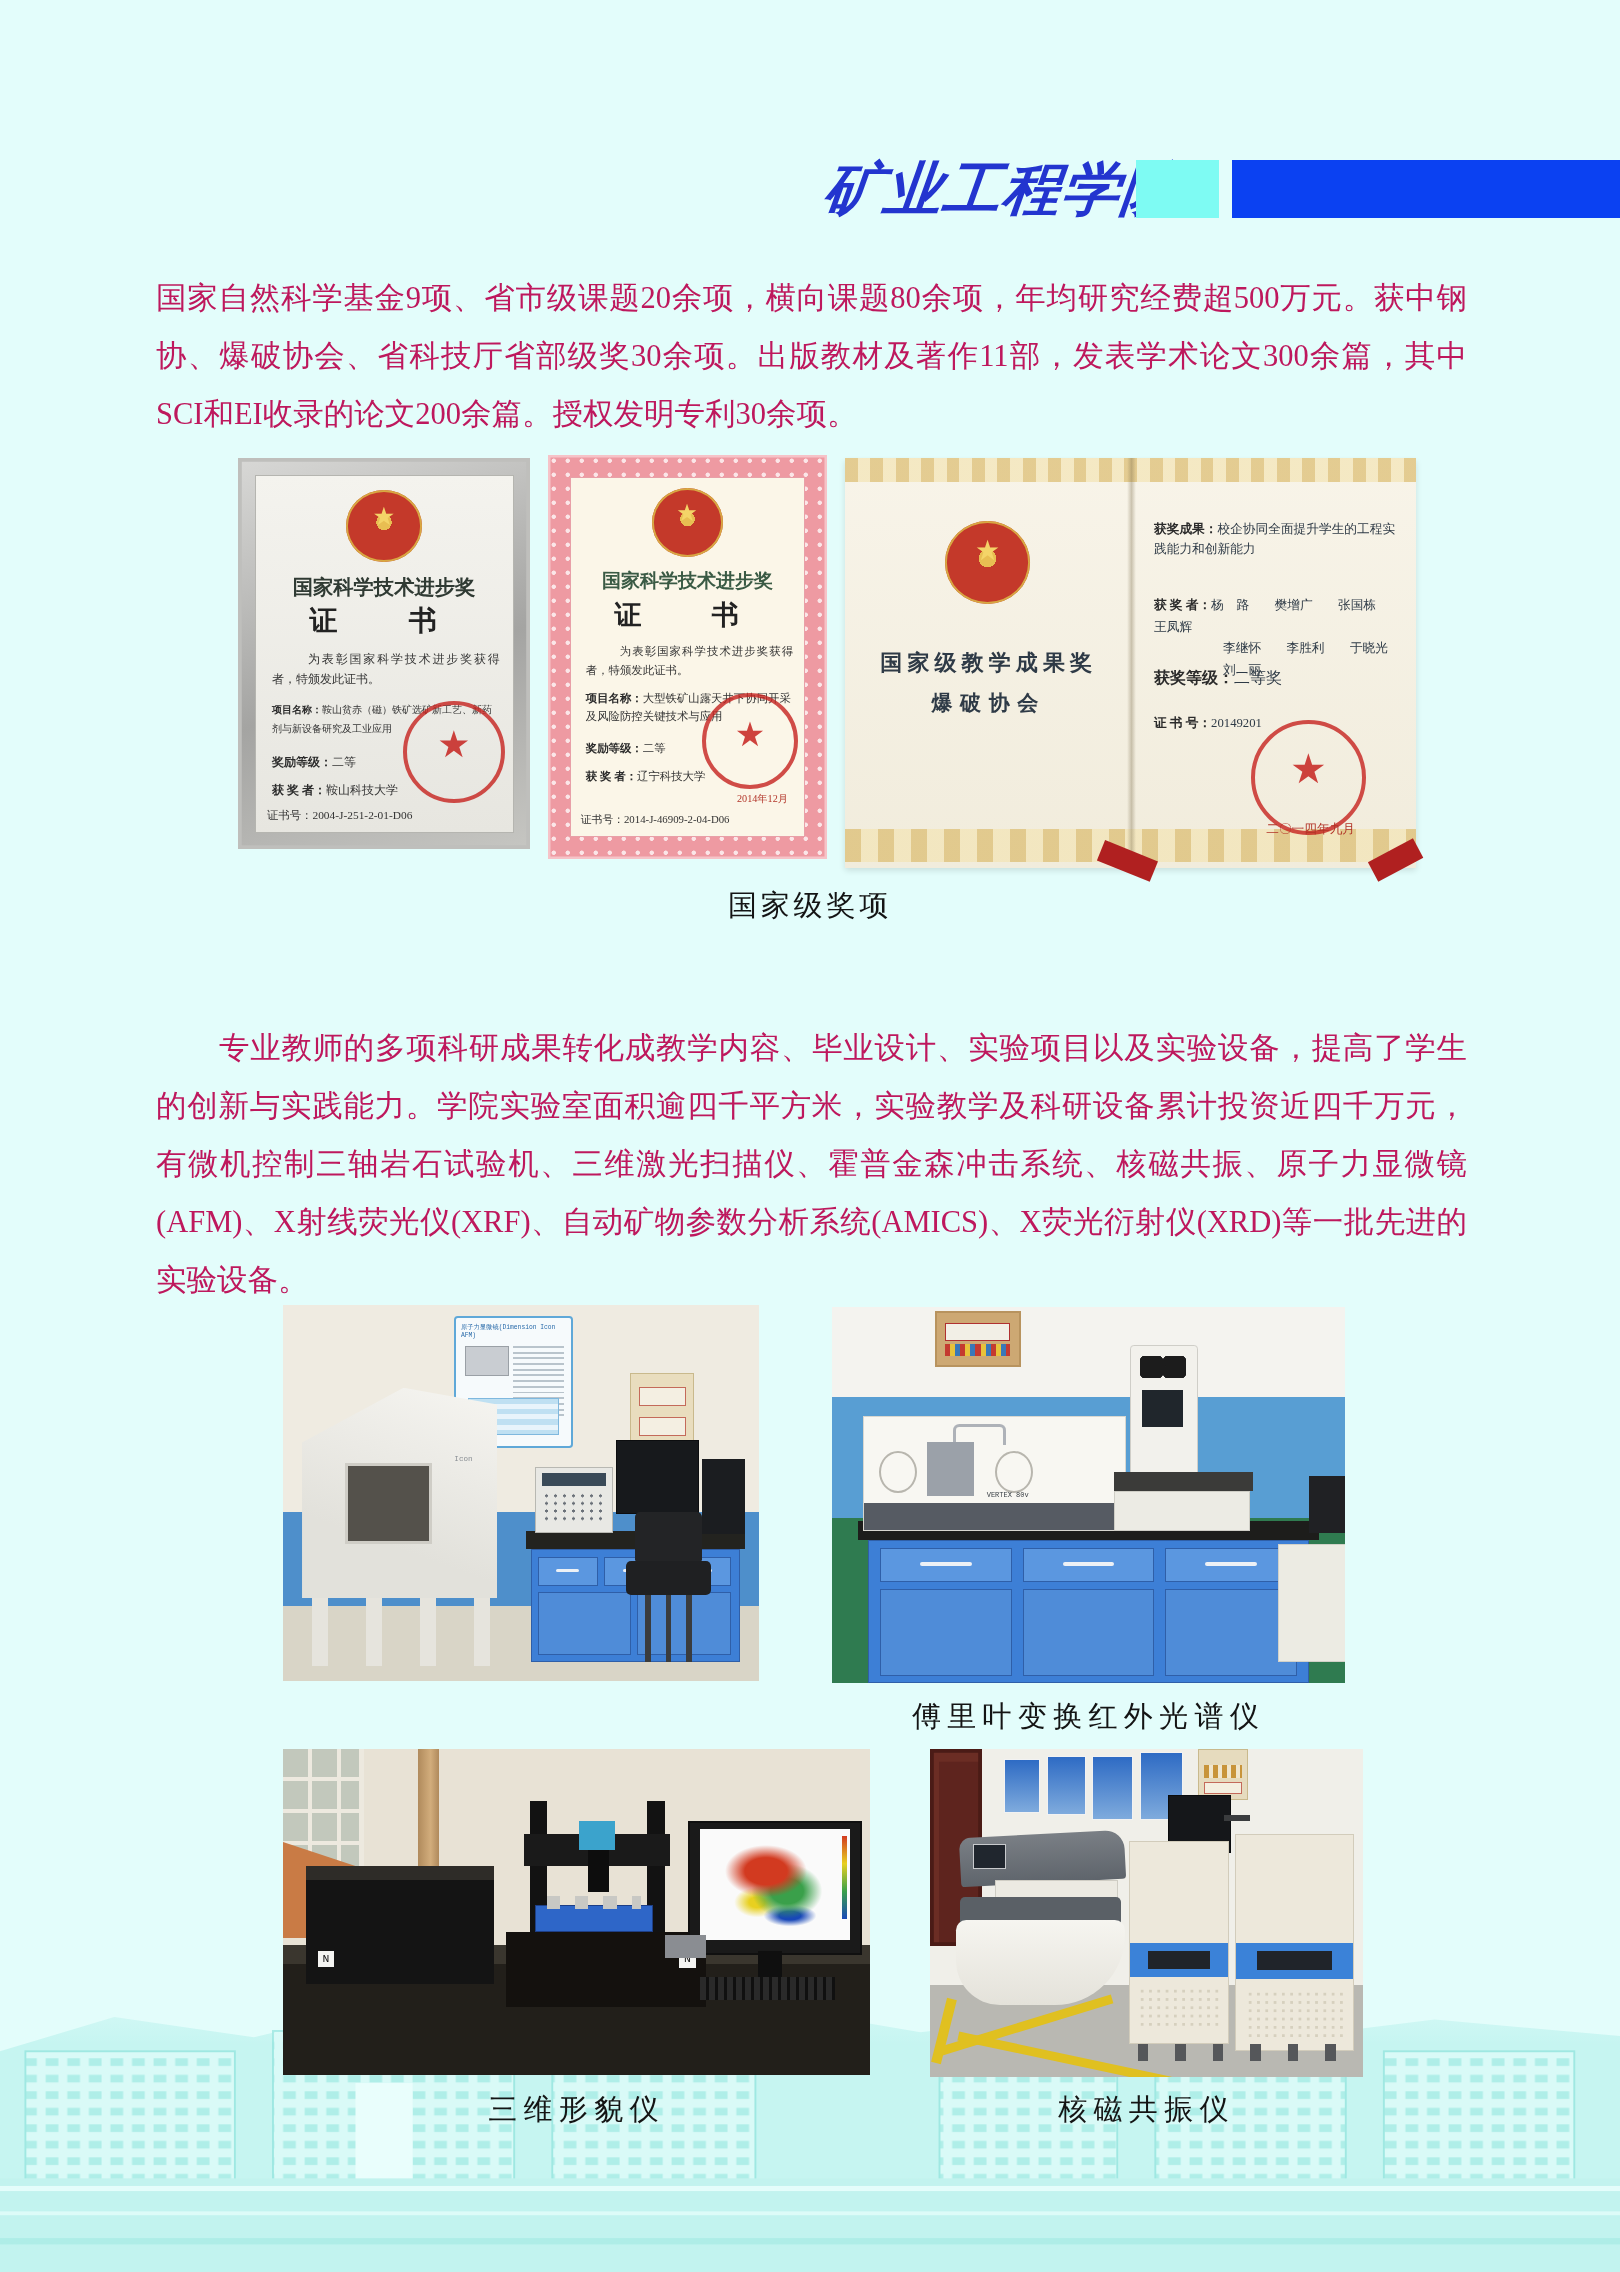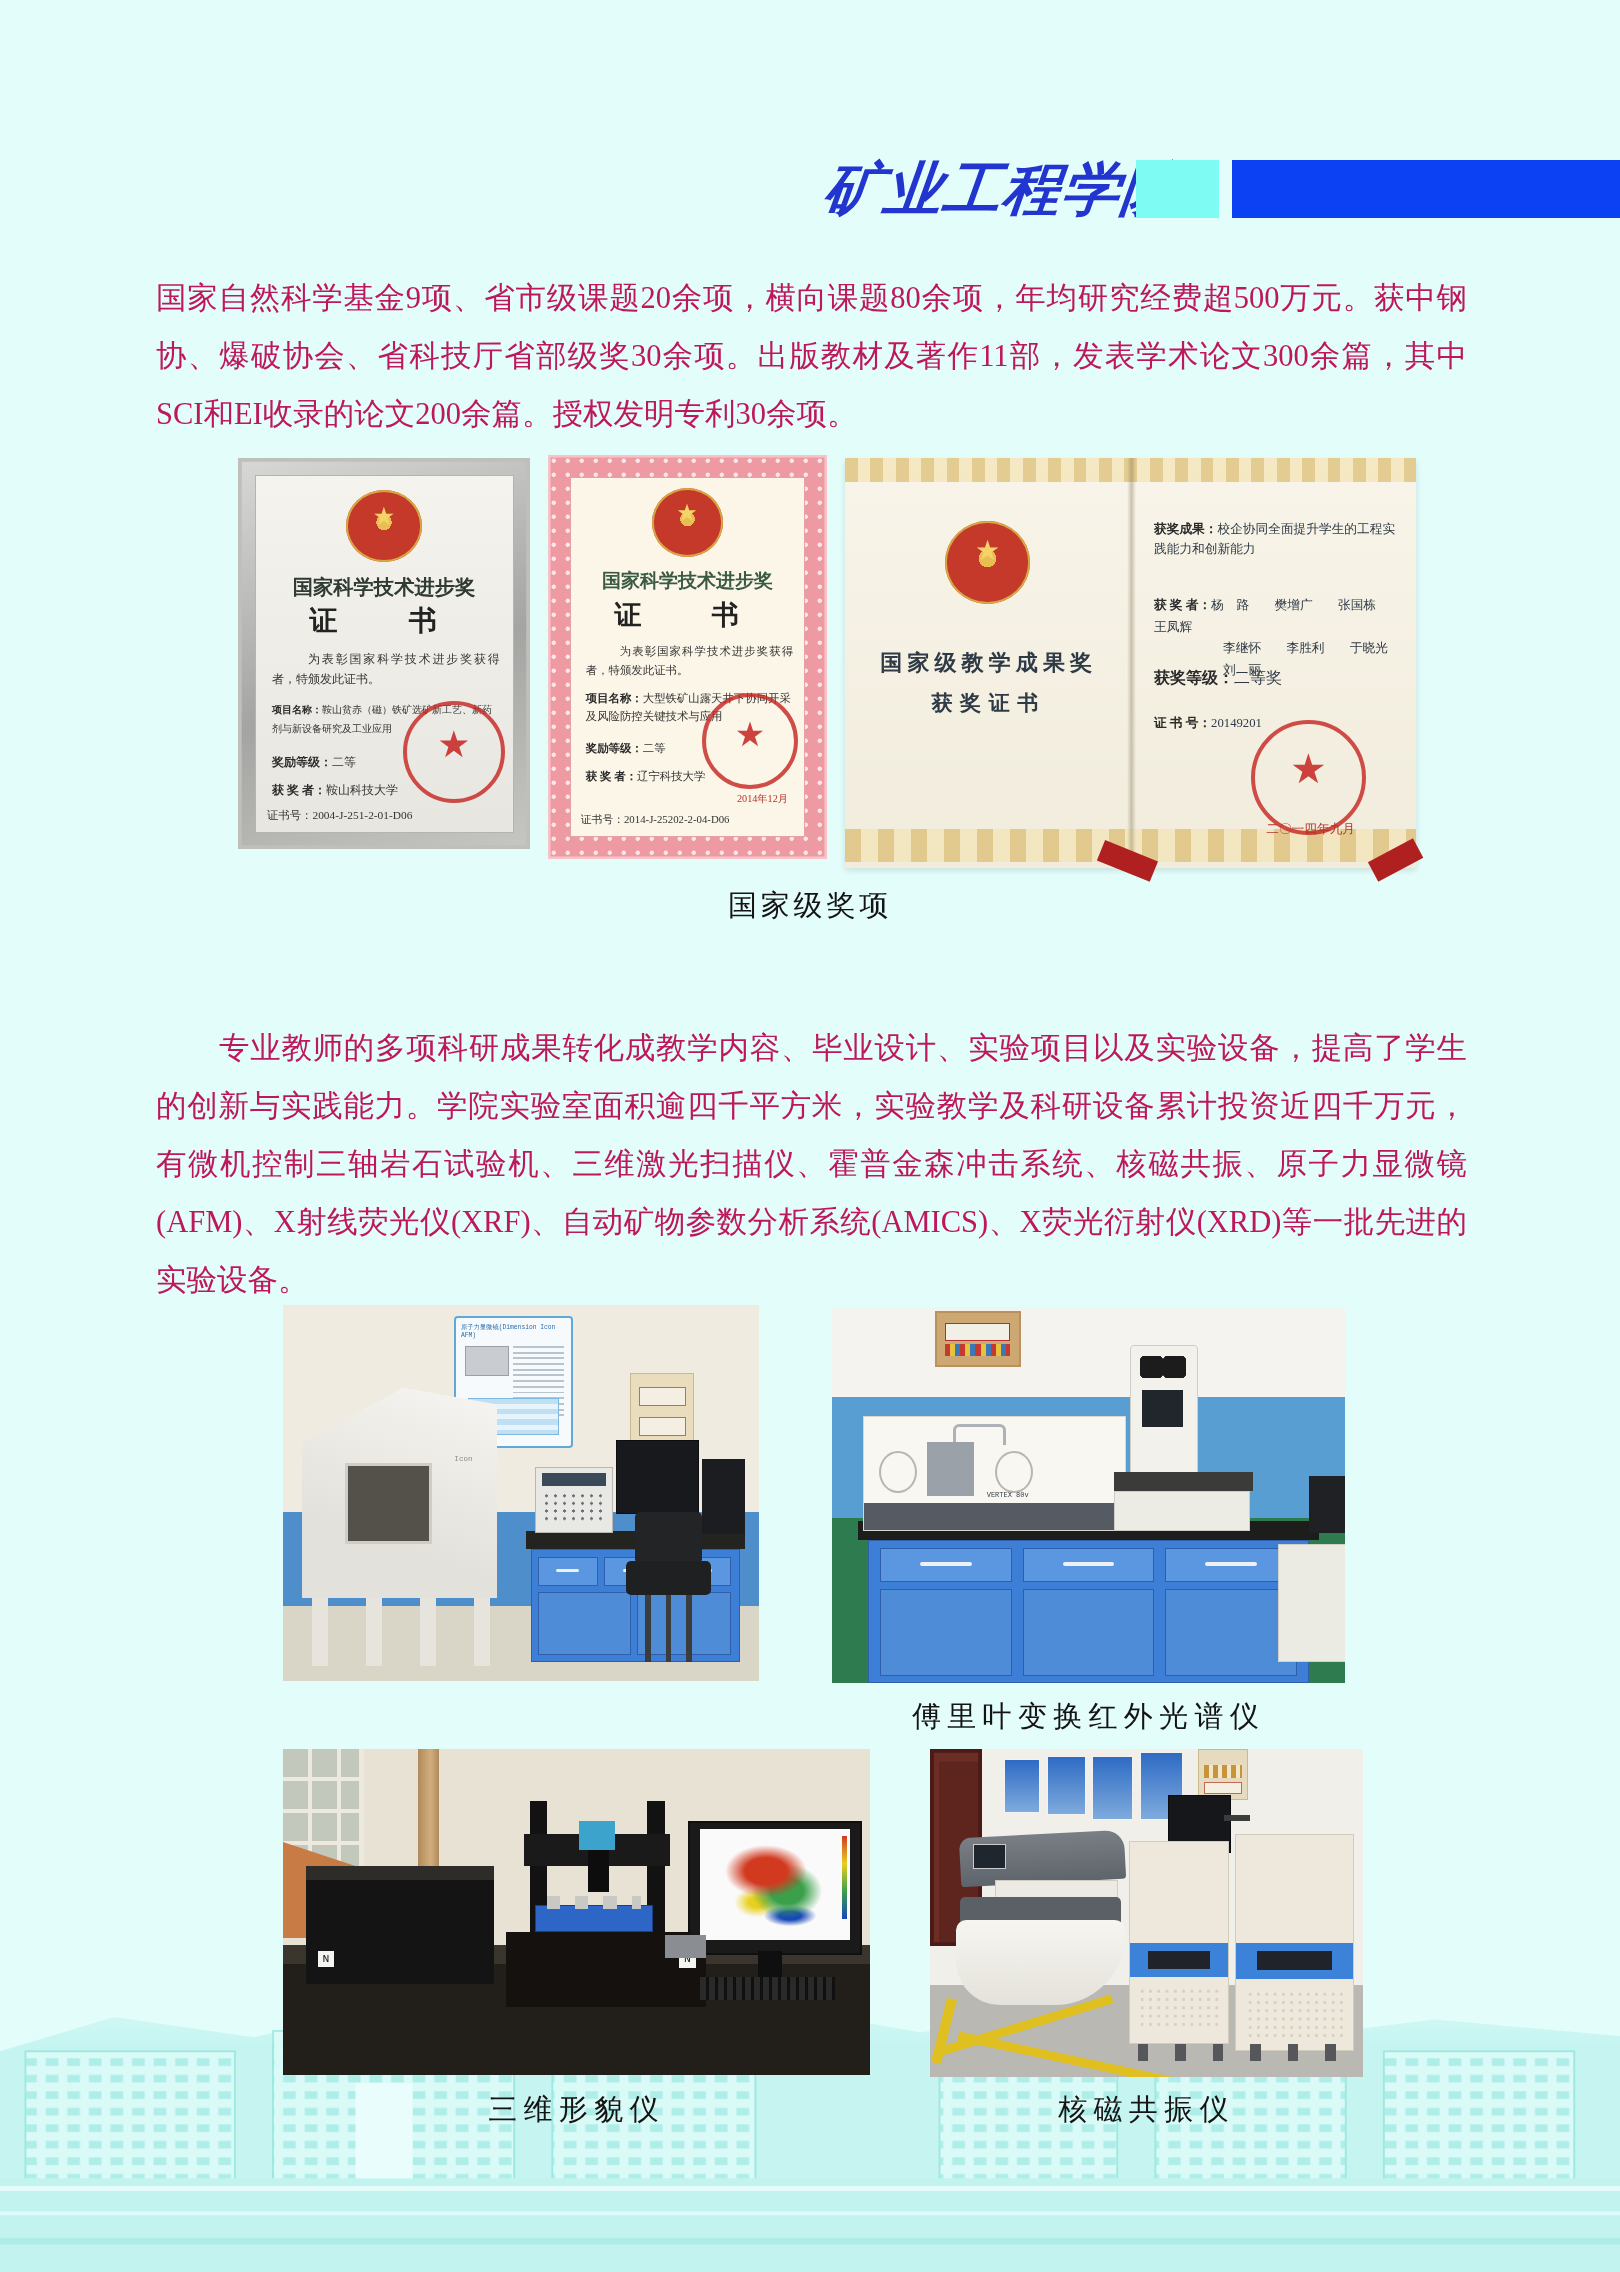--- a/index.html
+++ b/index.html
@@ -100,35 +100,35 @@
       <div class="c-row" style="top:263px;left:15.2px;font-size:11.4px;">
         <span class="c-label">奖励等级：</span><span>二等</span>
       </div>
       <div class="c-row" style="top:291px;left:15.2px;font-size:11.4px;">
         <span class="c-label">获 奖 者：</span><span>辽宁科技大学</span>
       </div>
       <div class="seal" style="right:6.3px;bottom:47px;width:88px;height:88px;">
         <span style="font-size:34px;">★</span>
       </div>
       <div class="seal-date" style="right:16.5px;bottom:30.5px;font-size:10.2px;">2014年12月</div>
-      <div class="c-no" style="left:10.2px;bottom:9px;font-size:10.8px;">证书号：2014-J-25202-2-04-D06</div>
+      <div class="c-no" style="left:10.2px;bottom:9px;font-size:10.8px;">证书号：2014-J-46909-2-04-D06</div>
     </div>
   </div>
 
   <div class="cert" style="left:845px;top:458px;width:571px;height:410px;background:linear-gradient(180deg,#F8F4E9,#F1ECDC);box-shadow:0 2.5px 6.3px rgba(0,0,0,.12);">
     <div class="abs" style="left:0;top:0;width:100%;height:24px;opacity:.7;background:repeating-linear-gradient(90deg,#DBBB6C 0 12.7px,#F3E4B4 12.7px 25.4px);"></div>
     <div class="abs" style="left:0;bottom:6.3px;width:100%;height:33px;opacity:.7;background:repeating-linear-gradient(90deg,#DBBB6C 0 16.5px,#F3E4B4 16.5px 33px);"></div>
     <div class="abs" style="left:282px;top:0;width:9px;height:100%;background:linear-gradient(90deg,rgba(120,105,70,0),rgba(120,105,70,.35),rgba(120,105,70,0));"></div>
     <div class="abs" style="left:254px;bottom:-3.8px;width:57px;height:21.6px;background:#B02020;transform:rotate(22deg);"></div>
     <div class="abs" style="right:-5.1px;bottom:-2.5px;width:51px;height:21.6px;background:#B02020;transform:rotate(-28deg);"></div>
     <div class="emblem" style="left:100px;top:63px;width:85px;height:83px;">
       <span class="star" style="font-size:28px;">★</span>
     </div>
     <div class="c-title" style="left:10.2px;top:190px;width:267px;font-size:22px;letter-spacing:5.1px;color:#2E3A46;">国家级教学成果奖</div>
-    <div class="c-title" style="left:10.2px;top:231px;width:267px;font-size:21px;letter-spacing:7.6px;color:#2E3A46;">获奖证书</div>
+    <div class="c-title" style="left:10.2px;top:231px;width:267px;font-size:21px;letter-spacing:7.6px;color:#2E3A46;">爆破协会</div>
 
     <div class="c-row" style="left:309px;top:61px;width:245px;font-size:12.7px;line-height:20.3px;color:#2E3A46;">
       <span class="c-label">获奖成果：</span><span>校企协同全面提升学生的工程实践能力和创新能力</span>
     </div>
     <div class="c-row" style="left:309px;top:137px;width:254px;font-size:12.7px;line-height:21.6px;color:#2E3A46;">
       <div><span class="c-label">获 奖 者：</span><span>杨　路　　樊增广　　张国栋　　王凤辉</span></div>
       <div style="padding-left:69px;">李继怀　　李胜利　　于晓光　　刘　丽</div>
     </div>
     <div class="c-row" style="left:309px;top:210px;font-size:16px;color:#2E3A46;">
       <span class="c-label">获奖等级：</span><span>二等奖</span>

